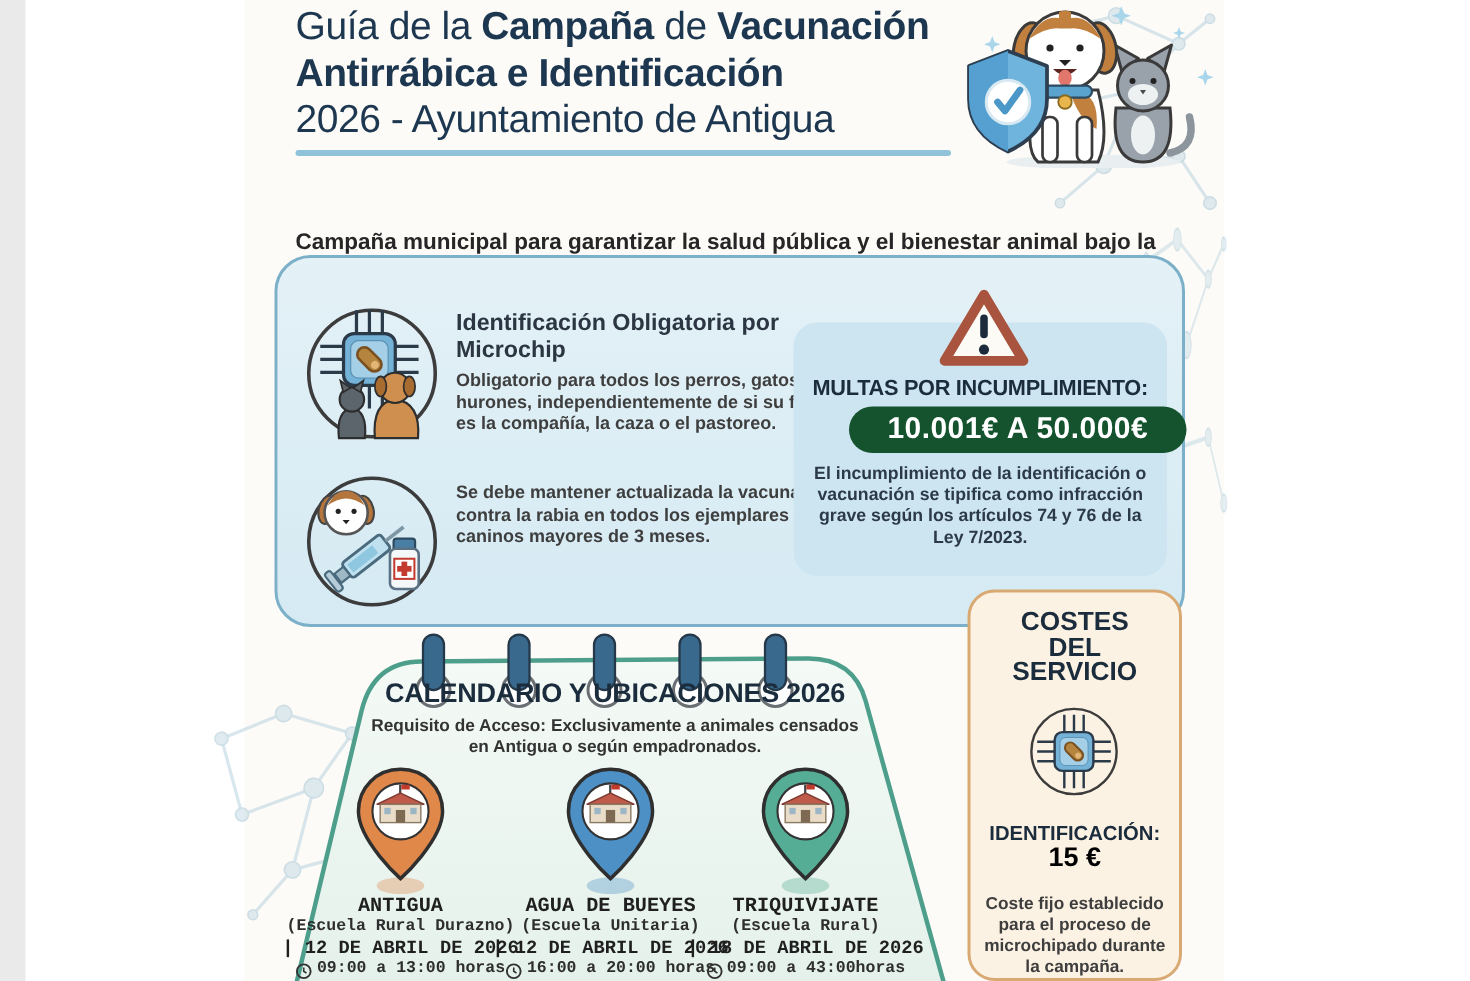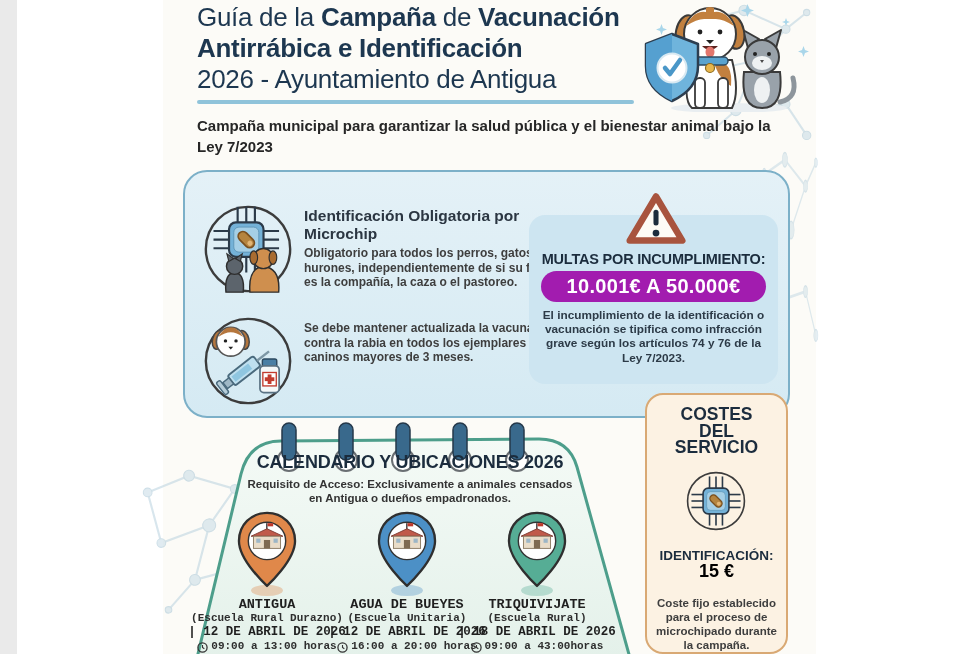--- a/index.html
+++ b/index.html
@@ -10,35 +10,35 @@
   .abs{position:absolute;}
   .gutter-left{left:0;top:0;width:17px;height:654px;background:#eaeaea;}
   .gutter-right{left:963px;top:0;width:17px;height:654px;background:#efefef;}
   .poster{left:163px;top:0;width:653px;height:654px;background:#fcfbf7;}
 
   
   .title{left:197px;top:2px;width:470px;font-size:26px;line-height:31px;font-weight:400;color:#1d3750;letter-spacing:-0.3px;}
   .title b{font-weight:700;}
   .title-underline{left:197px;top:100px;width:437px;height:4px;background:#8fc3da;border-radius:2px;}
   .subtitle{left:197px;top:115px;width:600px;font-size:15px;font-weight:600;line-height:21px;color:#262626;}
-  .subtitle span{display:block;}
+  .subtitle span{display:block;margin-top:36px;}
 
   
   .req-box{left:183px;top:170px;width:607px;height:248px;border-radius:24px;
     border:2.5px solid #7cb0c8;background:linear-gradient(180deg,#e4f1f7,#d5eaf3);box-sizing:border-box;}
   .req-heading{left:216px;top:181px;font-size:18.5px;font-weight:800;color:#1b2c3d;letter-spacing:-0.2px;}
   .req-item-title{font-size:15.5px;font-weight:700;line-height:18px;color:#2b3642;}
   .req-item-body{margin-top:3px;font-size:12px;font-weight:600;line-height:14.5px;color:#3e3e3e;}
   .req-text-1{left:304px;top:207px;width:240px;}
   .req-text-2{left:304px;top:318px;width:240px;}
 
   
   .fines-panel{left:529px;top:215px;width:249px;height:169px;border-radius:16px;background:#cde5f1;}
   .fines-heading{left:529px;top:251px;width:249px;text-align:center;font-size:14.5px;font-weight:800;color:#1b2c3d;letter-spacing:-0.2px;}
-  .fine-pill{left:541px;top:271px;width:225px;height:31px;border-radius:15.5px;background:#a21caf;text-align:center;}
+  .fine-pill{left:566px;top:271px;width:225px;height:31px;border-radius:15.5px;background:#14532d;text-align:center;}
   .fine-pill span{font-size:20px;font-weight:800;color:#ffffff;line-height:31px;letter-spacing:0.3px;}
   .fines-body{left:536px;top:308px;width:235px;text-align:center;font-size:11.8px;font-weight:600;line-height:14.2px;color:#2c3a47;}
 
   
   .cal-heading{left:235px;top:452px;width:350px;text-align:center;font-size:18px;font-weight:800;color:#1b2c3d;letter-spacing:-0.2px;}
   .cal-access{left:234px;top:478px;width:352px;text-align:center;font-size:11.5px;font-weight:700;line-height:13.5px;color:#333;}
   .cal-access span{display:block;}
   .loc-col{top:597px;width:170px;text-align:center;font-family:Liberation Mono, monospace;}
   .loc-name{font-size:13.5px;font-weight:800;line-height:15px;color:#1f1f1f;}
   .loc-venue{font-size:11px;font-weight:700;line-height:13px;color:#2e2e2e;}
@@ -277,21 +277,21 @@
       <g>
           <circle cx="517" cy="460" r="11" fill="#fff" stroke="#6a6f73" stroke-width="2"></circle>
           <rect x="510" y="423" width="14" height="37" rx="7" fill="#39698c" stroke="#24384a" stroke-width="1.5"></rect>
         </g>
     </g>
   </svg>
 
   <div class="abs cal-heading">CALENDARIO Y UBICACIONES 2026</div>
   <div class="abs cal-access">
     <span>Requisito de Acceso: Exclusivamente a animales censados</span>
-    <span>en Antigua o dueños empadronados.</span>
+    <span>en Antigua o según empadronados.</span>
   </div>
 
   <svg class="abs" style="left:234px;top:511px" width="66" height="86" viewBox="0 0 68 92">
     <ellipse cx="34" cy="85" rx="17" ry="6" opacity="0.35" fill="#e0884a"></ellipse>
     <path d="M34 2 C17 2 4 15 4 32 C4 53 34 80 34 80 C34 80 64 53 64 32 C64 15 51 2 34 2 Z" stroke="#2f2f2f" stroke-width="2.5" fill="#e0884a"></path>
     <circle cx="34" cy="32" r="20" fill="#ffffff" stroke="#333" stroke-width="1.5"></circle>
     <g>
       <rect x="33" y="13" width="1.6" height="7" fill="#444"></rect>
         <rect x="34.6" y="13" width="6" height="3.4" fill="#c0392b"></rect>
       <path d="M17 27 L34 19 L51 27 Z" fill="#c05a4a" stroke="#7d3a30" stroke-width="1"></path>

